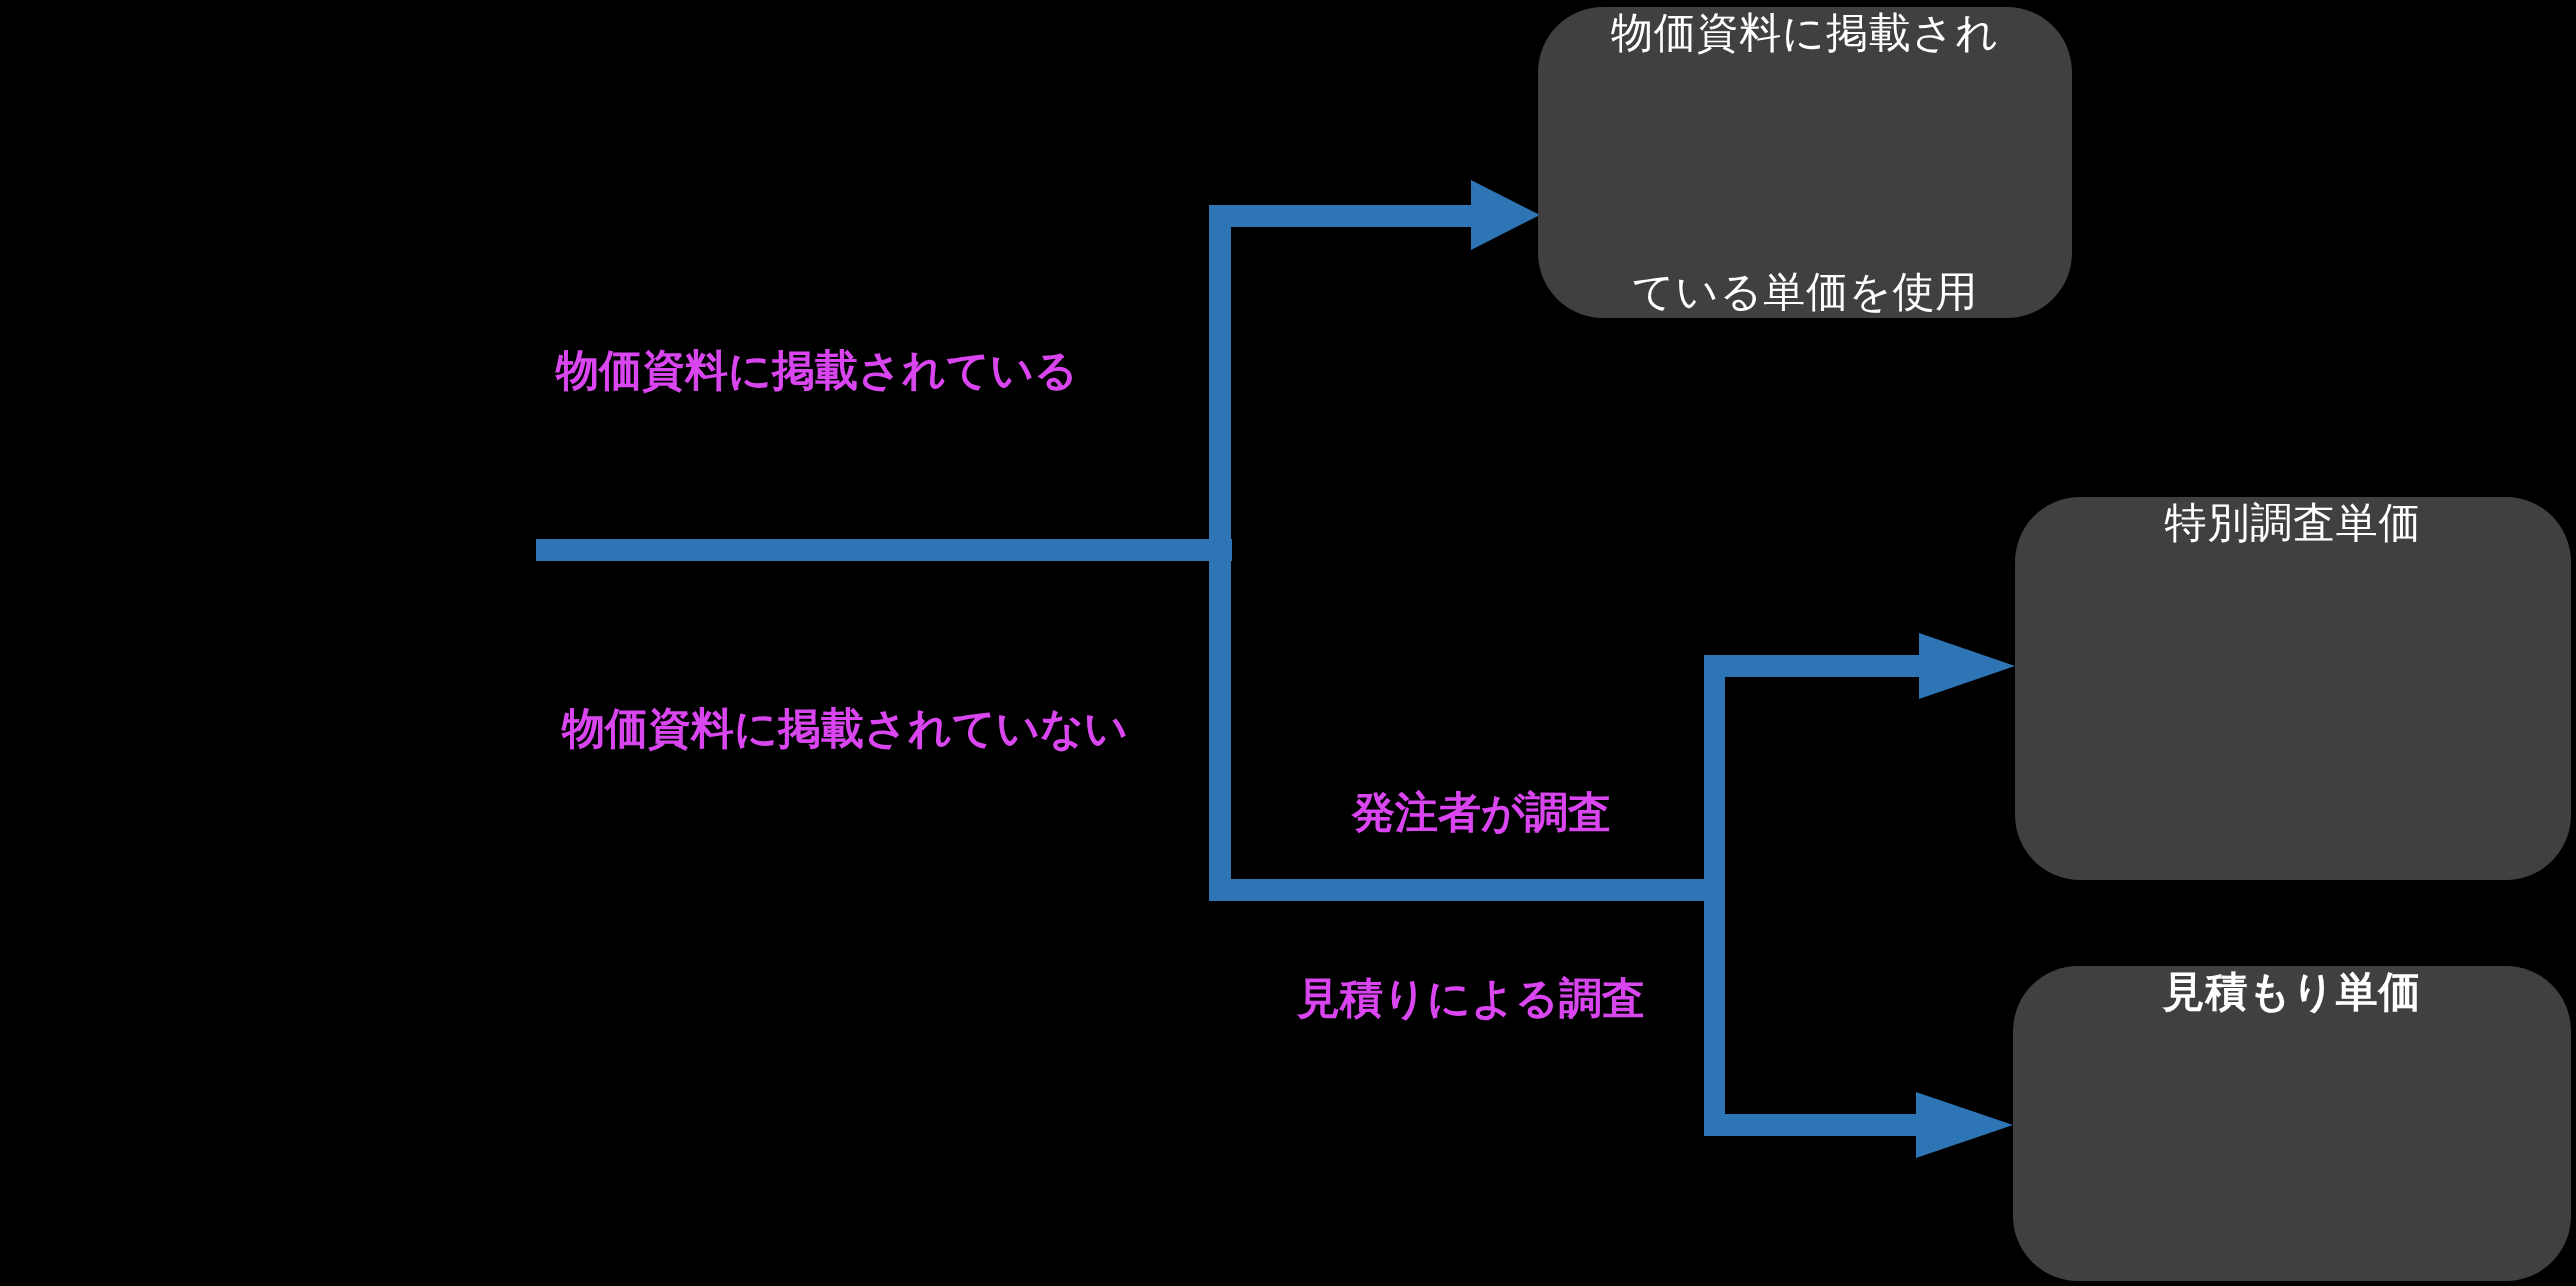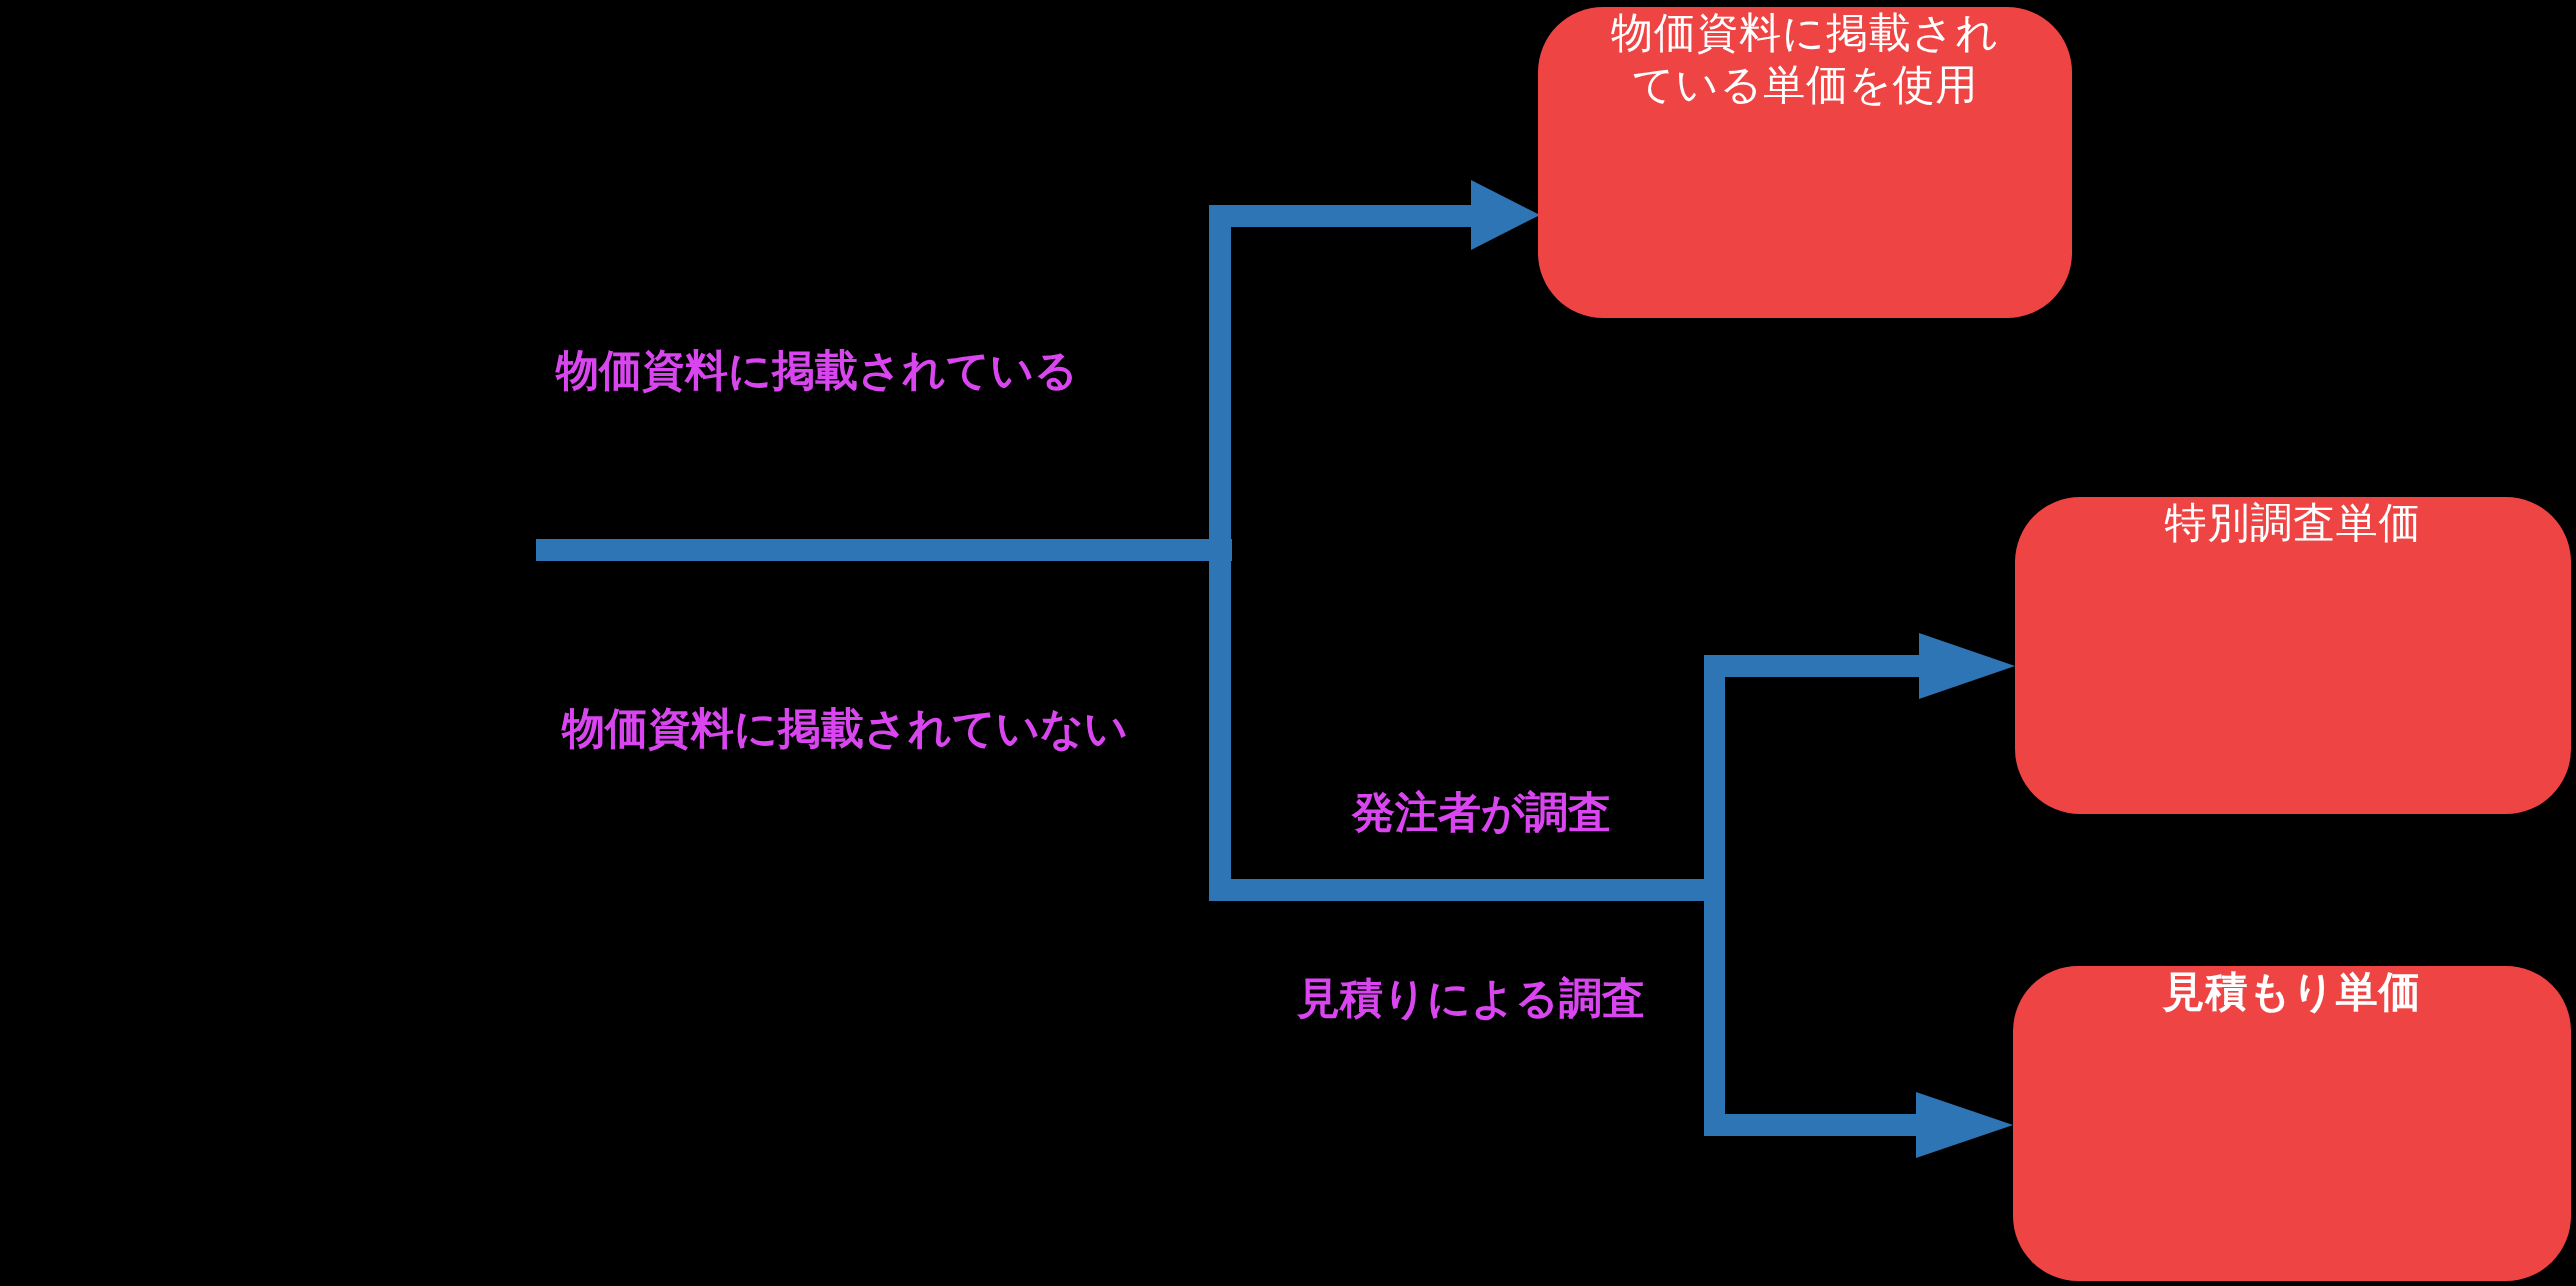--- a/index.html
+++ b/index.html
@@ -16,27 +16,27 @@
   }
   .canvas {
     position: absolute;
     left: 0; top: 0;
     width: 2576px;
     height: 1286px;
     background: #000000;
   }
   .node {
     position: absolute;
-    background: #ef4444;
+    background: #404040;
     border-radius: 65px;
     color: #FFFFFF;
     display: flex;
     flex-direction: column;
     align-items: center;
-    justify-content: flex-start;
+    justify-content: space-between;
     text-align: center;
     font-size: 42px;
     line-height: 52px;
     letter-spacing: 0.8px;
   }
   .edge-label {
     position: absolute;
     color: #d946ef;
     font-size: 43px;
     font-weight: 700;
@@ -48,21 +48,21 @@
     background: #2E75B6;
   }
   .arrowhead {
     position: absolute;
     width: 0;
     height: 0;
   }
   
   #node-root     { left: 8.2px;   top: 393px;  width: 528px; height: 317px; }
   #node-listed   { left: 1538px; top: 6.5px;    width: 534px; height: 311px; }
-  #node-special  { left: 2015px; top: 497px;  width: 556px; height: 317px; }
+  #node-special  { left: 2015px; top: 497px;  width: 556px; height: 383px; }
   #node-estimate { left: 2013px; top: 966px; width: 558px; height: 315px; font-weight: bold; }
   
   #conn-main-h        { left: 536px;  top: 539px;  width: 696px; height: 22px; }
   #conn-branch-v      { left: 1209px; top: 205px;  width: 22px;  height: 696px; }
   #conn-top-shaft     { left: 1209px; top: 205px;  width: 262px; height: 22px; }
   #conn-lower-h       { left: 1209px; top: 879px; width: 516px; height: 22px; }
   #conn-branch2-v     { left: 1704px; top: 655px;  width: 21px;  height: 481px; }
   #conn-special-shaft { left: 1704px; top: 655px;  width: 215px; height: 22px; }
   #conn-estimate-shaft{ left: 1704px; top: 1114px; width: 213px; height: 22px; }
   #arrow-listed {

